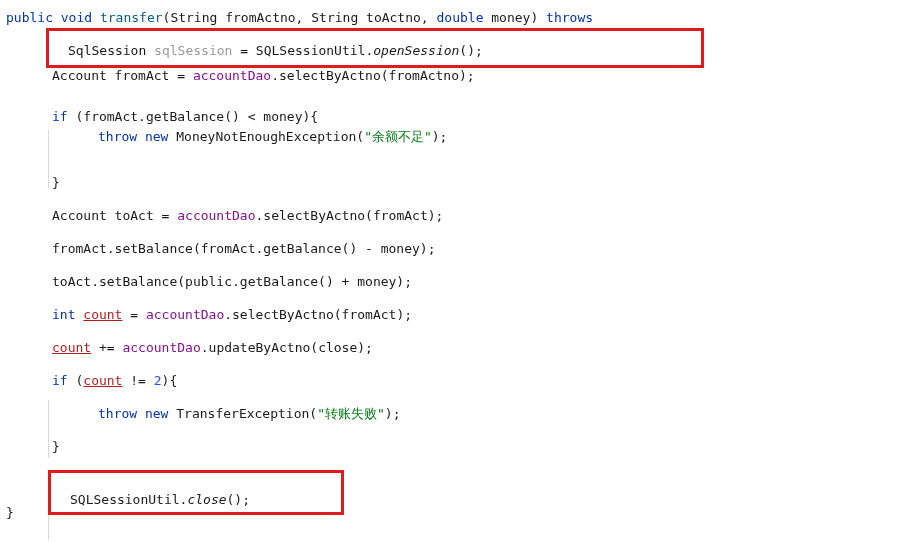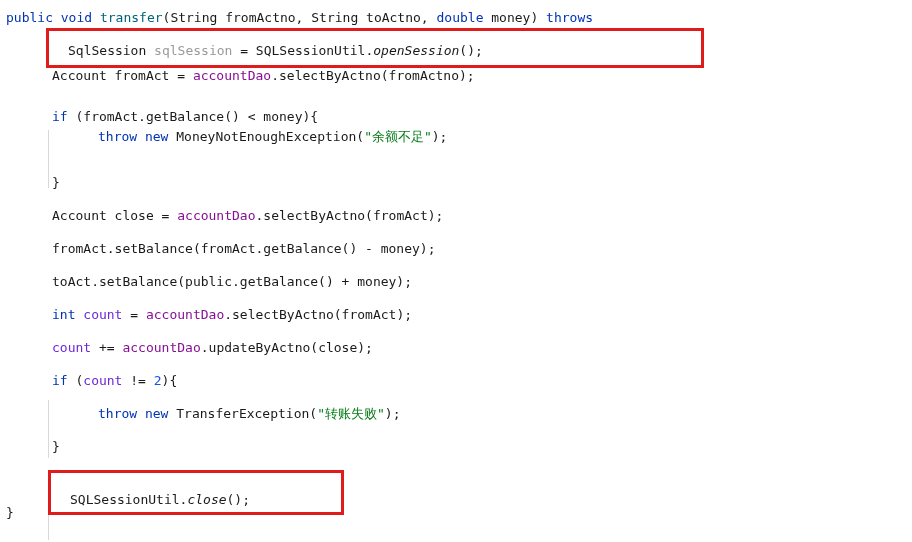--- a/index.html
+++ b/index.html
@@ -27,21 +27,21 @@
     font-size: 13px;
     line-height: 33px;
     height: 33px;
     color: #1a1a1a;
     letter-spacing: 0px;
   }
   
   .kw      { color: #0033b3; }
   .method  { color: #00627a; }
   .field   { color: #871094; }
-  .local   { color: #6d28d9; }
+  .local   { color: #b91c1c; text-decoration: underline; }
   .gray    { color: #9a9a9a; }
   .str     { color: #067d17; }
   .num     { color: #1750eb; }
   .stat    { font-style: italic; }
   .plain   { color: #1a1a1a; }
 
   
   .hl-box {
     position: absolute;
     border: 3px solid #e01b1b;
@@ -65,21 +65,21 @@
       <div class="indent-guide" style="left: 48px; top: 400px; height: 58px; background: rgb(216, 216, 216);"></div>
       <div class="indent-guide" style="left: 48px; top: 500px; height: 40px; background: rgb(216, 216, 216);"></div>
     </div>
   <div id="code-layer">
       <div class="code-line" style="top: 1px; left: 6px;"><span class="kw">public</span><span class="plain"> </span><span class="kw">void</span><span class="plain"> </span><span class="method">transfer</span><span class="plain">(String fromActno, String toActno, </span><span class="kw">double</span><span class="plain"> money) </span><span class="kw">throws</span></div>
       <div class="code-line" style="top: 34px; left: 68px;"><span class="plain">SqlSession </span><span class="gray">sqlSession</span><span class="plain"> = SQLSessionUtil.</span><span class="stat">openSession</span><span class="plain">();</span></div>
       <div class="code-line" style="top: 59px; left: 52px;"><span class="plain">Account fromAct = </span><span class="field">accountDao</span><span class="plain">.selectByActno(fromActno);</span></div>
       <div class="code-line" style="top: 100px; left: 52px;"><span class="kw">if</span><span class="plain"> (fromAct.getBalance() &lt; money){</span></div>
       <div class="code-line" style="top: 120px; left: 98px;"><span class="kw">throw</span><span class="plain"> </span><span class="kw">new</span><span class="plain"> MoneyNotEnoughException(</span><span class="str">"余额不足"</span><span class="plain">);</span></div>
       <div class="code-line" style="top: 166px; left: 52px;"><span class="plain">}</span></div>
-      <div class="code-line" style="top: 199px; left: 52px;"><span class="plain">Account close = </span><span class="field">accountDao</span><span class="plain">.selectByActno(fromAct);</span></div>
+      <div class="code-line" style="top: 199px; left: 52px;"><span class="plain">Account toAct = </span><span class="field">accountDao</span><span class="plain">.selectByActno(fromAct);</span></div>
       <div class="code-line" style="top: 232px; left: 52px;"><span class="plain">fromAct.setBalance(fromAct.getBalance() - money);</span></div>
       <div class="code-line" style="top: 265px; left: 52px;"><span class="plain">toAct.setBalance(public.getBalance() + money);</span></div>
       <div class="code-line" style="top: 298px; left: 52px;"><span class="kw">int</span><span class="plain"> </span><span class="local">count</span><span class="plain"> = </span><span class="field">accountDao</span><span class="plain">.selectByActno(fromAct);</span></div>
       <div class="code-line" style="top: 331px; left: 52px;"><span class="local">count</span><span class="plain"> += </span><span class="field">accountDao</span><span class="plain">.updateByActno(close);</span></div>
       <div class="code-line" style="top: 364px; left: 52px;"><span class="kw">if</span><span class="plain"> (</span><span class="local">count</span><span class="plain"> != </span><span class="num">2</span><span class="plain">){</span></div>
       <div class="code-line" style="top: 397px; left: 98px;"><span class="kw">throw</span><span class="plain"> </span><span class="kw">new</span><span class="plain"> TransferException(</span><span class="str">"转账失败"</span><span class="plain">);</span></div>
       <div class="code-line" style="top: 430px; left: 52px;"><span class="plain">}</span></div>
       <div class="code-line" style="top: 463px; left: 70px; margin-top: 20px;"><span class="plain">SQLSessionUtil.</span><span class="stat">close</span><span class="plain">();</span></div>
       <div class="code-line" style="top: 496px; left: 6px;"><span class="plain">}</span></div>
     </div>

